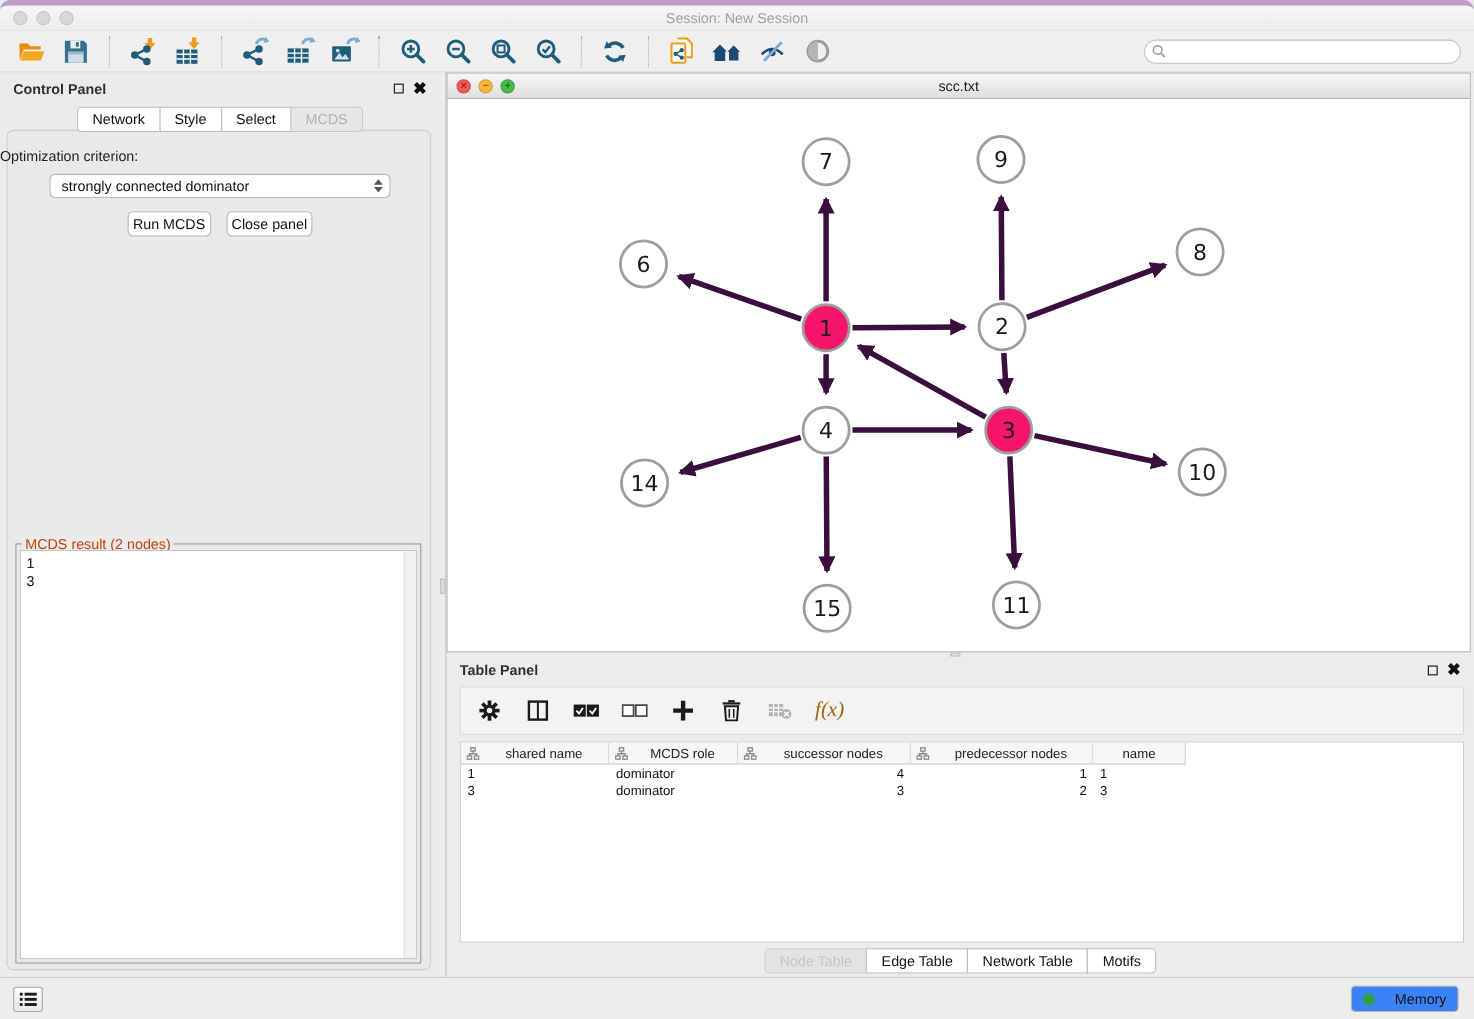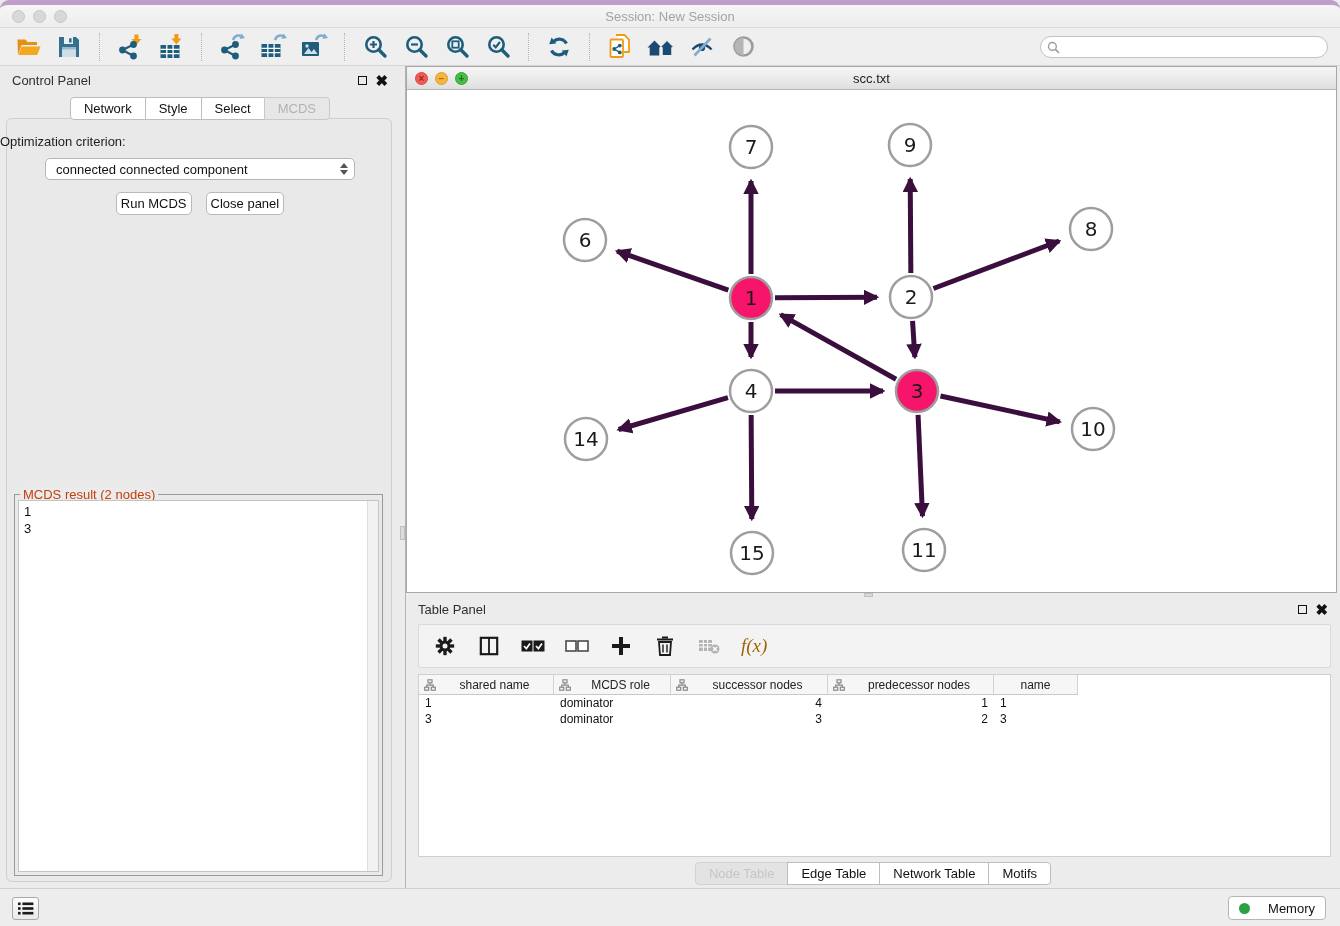--- a/index.html
+++ b/index.html
@@ -33,21 +33,21 @@
     background:#fff; padding:0 8px 0 24px; font-size:12px; outline:none;
     font-family:"Liberation Sans", sans-serif;
   }
   .search-glass{ position:absolute; left:7px; top:4px; }
   
   .control-panel{
     position:absolute; top:66px; left:0; width:400px; height:822px;
     background:#ebebeb;
   }
   .cp-header{ position:absolute; top:0; left:0; right:0; height:28px; display:flex; align-items:center; padding:0 12px; }
-  .panel-title{ font-size:13px; color:#2f2f2f; }
+  .panel-title{ font-size:13px; color:#2f2f2f;font-weight:bold; }
   .hdr-icons{ margin-left:auto; display:flex; align-items:center; gap:8px; }
   .float-ic{ width:9px; height:9px; border:1.6px solid #111; display:inline-block; }
   .close-ic{ font-size:15px; font-weight:bold; color:#111; line-height:9px; }
   .cp-tabs{ position:absolute; top:31px; left:0; right:0; display:flex; justify-content:center; z-index:2; }
   .tab{
     font-size:13px; padding:3px 13px; background:#fff; border:1px solid #bdbdbd;
     margin-left:-1px; color:#111; cursor:default; white-space:nowrap;
   }
   .tab:first-child{ border-radius:4px 0 0 4px; margin-left:0; }
   .tab:last-child{ border-radius:0 4px 4px 0; }
@@ -134,21 +134,21 @@
     position:absolute; top:888px; left:0; width:1340px; height:38px;
     background:#ededed; border-top:1px solid #cfcfcf;
   }
   .sb-left-btn{
     position:absolute; left:12px; top:8px; width:27px; height:23px;
     background:linear-gradient(#fdfdfd,#e9e9e9); border:1px solid #a9a9a9; border-radius:3px;
     display:flex; align-items:center; justify-content:center;
   }
   .memory-btn{
     position:absolute; right:14px; top:7px; height:24px;
-    background:#ffffff; border:1px solid #b5b5b5; border-radius:4px;
+    background:#3b82f6; border:1px solid #b5b5b5; border-radius:4px;
     display:flex; align-items:center; gap:18px; padding:0 10px; font-size:13px; color:#111;justify-content:space-between;
   }
   .mem-dot{ width:11px; height:11px; border-radius:50%; background:#2da044; }
 </style>
 </head>
 <body>
 
 <div class="titlebar">
   <div class="tl-group">
     <span class="tl"></span>
@@ -322,21 +322,21 @@
   </div>
   <div class="cp-tabs">
       <span class="tab">Network</span>
       <span class="tab">Style</span>
       <span class="tab">Select</span>
       <span class="tab selected">MCDS</span>
     </div>
   <div class="cp-box"></div>
   <div class="opt-label">Optimization criterion:</div>
   <div class="dropdown">
-    <span>connected connected component</span>
+    <span>strongly connected dominator</span>
     <span class="dd-stepper">
         <span class="dd-up"></span>
         <span class="dd-down"></span>
       </span>
   </div>
   <div class="cp-buttons">
     <button class="btn">Run MCDS</button>
     <button class="btn">Close panel</button>
   </div>
   <div class="result-group">

